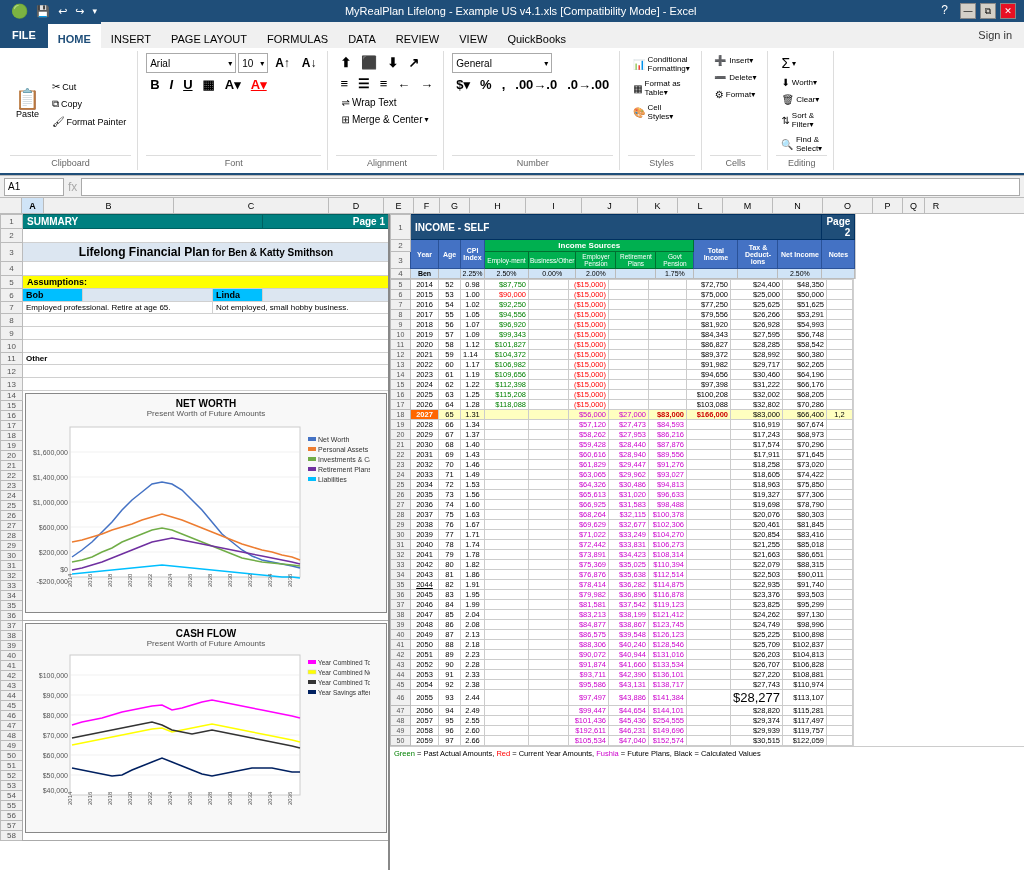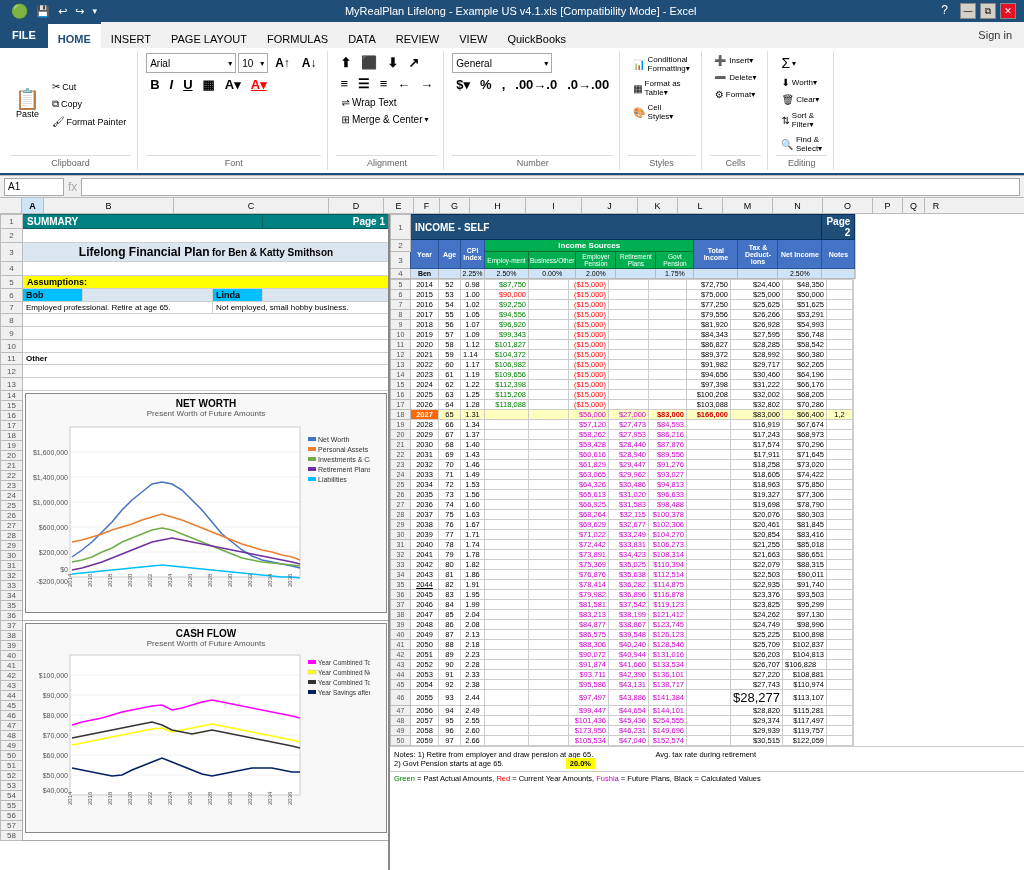--- a/index.html
+++ b/index.html
@@ -1270,21 +1270,21 @@
     <td style="background:;font-weight:normal;font-size:7.5px;border:1px solid #ccc;padding:0 2px;width:28px;text-align:center;">2052</td>
     <td style="font-size:7.5px;border:1px solid #ccc;padding:0 2px;width:22px;text-align:center;">90</td>
     <td style="font-size:7.5px;border:1px solid #ccc;padding:0 2px;width:24px;text-align:center;">2.28</td>
     <td style="font-size:7.5px;border:1px solid #ccc;padding:0 2px;width:44px;text-align:right;"></td>
     <td style="font-size:7.5px;border:1px solid #ccc;padding:0 2px;width:40px;text-align:right;"></td>
     <td style="font-size:7.5px;border:1px solid #ccc;padding:0 2px;width:40px;text-align:right;color:#cc00cc;">$91,874</td>
     <td style="font-size:7.5px;border:1px solid #ccc;padding:0 2px;width:40px;text-align:right;color:#cc00cc;">$41,660</td>
     <td style="font-size:7.5px;border:1px solid #ccc;padding:0 2px;width:38px;text-align:right;color:#cc00cc;">$133,534</td>
     <td style="font-size:7.5px;border:1px solid #ccc;padding:0 2px;width:44px;text-align:right;"></td>
     <td style="font-size:7.5px;border:1px solid #ccc;padding:0 2px;width:40px;text-align:right;">$26,707</td>
-    <td style="font-size:7.5px;border:1px solid #ccc;padding:0 2px;width:44px;text-align:left;">$106,828</td>
+    <td style="font-size:7.5px;border:1px solid #ccc;padding:0 2px;width:44px;text-align:right;">$106,828</td>
     <td style="font-size:7.5px;border:1px solid #ccc;padding:0 2px;width:26px;text-align:center;"></td>
     <td style="border:1px solid #d0d0d0;"></td>
   </tr>
               <tr>
     <td style="background:#f0f0f0;text-align:center;font-size:7px;border:1px solid #bbb;color:#555;width:20px;">44</td>
     <td style="background:;font-weight:normal;font-size:7.5px;border:1px solid #ccc;padding:0 2px;width:28px;text-align:center;">2053</td>
     <td style="font-size:7.5px;border:1px solid #ccc;padding:0 2px;width:22px;text-align:center;">91</td>
     <td style="font-size:7.5px;border:1px solid #ccc;padding:0 2px;width:24px;text-align:center;">2.33</td>
     <td style="font-size:7.5px;border:1px solid #ccc;padding:0 2px;width:44px;text-align:right;"></td>
     <td style="font-size:7.5px;border:1px solid #ccc;padding:0 2px;width:40px;text-align:right;"></td>
@@ -1361,21 +1361,21 @@
     <td style="font-size:7.5px;border:1px solid #ccc;padding:0 2px;width:26px;text-align:center;"></td>
     <td style="border:1px solid #d0d0d0;"></td>
   </tr>
               <tr>
     <td style="background:#f0f0f0;text-align:center;font-size:7px;border:1px solid #bbb;color:#555;width:20px;">49</td>
     <td style="background:;font-weight:normal;font-size:7.5px;border:1px solid #ccc;padding:0 2px;width:28px;text-align:center;">2058</td>
     <td style="font-size:7.5px;border:1px solid #ccc;padding:0 2px;width:22px;text-align:center;">96</td>
     <td style="font-size:7.5px;border:1px solid #ccc;padding:0 2px;width:24px;text-align:center;">2.60</td>
     <td style="font-size:7.5px;border:1px solid #ccc;padding:0 2px;width:44px;text-align:right;"></td>
     <td style="font-size:7.5px;border:1px solid #ccc;padding:0 2px;width:40px;text-align:right;"></td>
-    <td style="font-size:7.5px;border:1px solid #ccc;padding:0 2px;width:40px;text-align:right;color:#cc00cc;">$173,950</td>
+    <td style="font-size:7.5px;border:1px solid #ccc;padding:0 2px;width:40px;text-align:right;color:#cc00cc;">$192,611</td>
     <td style="font-size:7.5px;border:1px solid #ccc;padding:0 2px;width:40px;text-align:right;color:#cc00cc;">$46,231</td>
     <td style="font-size:7.5px;border:1px solid #ccc;padding:0 2px;width:38px;text-align:right;color:#cc00cc;">$149,696</td>
     <td style="font-size:7.5px;border:1px solid #ccc;padding:0 2px;width:44px;text-align:right;"></td>
     <td style="font-size:7.5px;border:1px solid #ccc;padding:0 2px;width:40px;text-align:right;">$29,939</td>
     <td style="font-size:7.5px;border:1px solid #ccc;padding:0 2px;width:44px;text-align:right;">$119,757</td>
     <td style="font-size:7.5px;border:1px solid #ccc;padding:0 2px;width:26px;text-align:center;"></td>
     <td style="border:1px solid #d0d0d0;"></td>
   </tr>
               <tr>
     <td style="background:#f0f0f0;text-align:center;font-size:7px;border:1px solid #bbb;color:#555;width:20px;">50</td>
@@ -1388,23 +1388,17 @@
     <td style="font-size:7.5px;border:1px solid #ccc;padding:0 2px;width:40px;text-align:right;color:#cc00cc;">$47,040</td>
     <td style="font-size:7.5px;border:1px solid #ccc;padding:0 2px;width:38px;text-align:right;color:#cc00cc;">$152,574</td>
     <td style="font-size:7.5px;border:1px solid #ccc;padding:0 2px;width:44px;text-align:right;"></td>
     <td style="font-size:7.5px;border:1px solid #ccc;padding:0 2px;width:40px;text-align:right;">$30,515</td>
     <td style="font-size:7.5px;border:1px solid #ccc;padding:0 2px;width:44px;text-align:right;">$122,059</td>
     <td style="font-size:7.5px;border:1px solid #ccc;padding:0 2px;width:26px;text-align:center;"></td>
     <td style="border:1px solid #d0d0d0;"></td>
   </tr>
             </tbody>
           </table>
-          <div style="padding: 3px 4px; font-size: 7.5px; border-top: 1px solid rgb(204, 204, 204);">
-  <span style="font-size:7.5px;">Notes:  1) Retire from employer and draw pension at age 65.</span>
-  <span style="font-size:7.5px;margin-left:60px;">Avg. tax rate during retirement</span><br>
-  <span style="font-size:7.5px;">2) Govt Pension starts at age 65.</span>
-  <span style="font-size:7.5px;margin-left:60px;background:#ffff00;padding:1px 4px;font-weight:bold;">20.0%</span>
-</div>
           <div style="padding: 2px 4px; font-size: 7.5px; border-top: 1px solid rgb(204, 204, 204);"><span><span style="color:green;">Green</span> = Past Actual Amounts, <span style="color:red;">Red</span> = Current Year Amounts, <span style="color:#cc00cc;">Fushia</span> = Future Plans, <span style="color:black;">Black</span> = Calculated Values</span></div>
         </div>
     </div>
   </div>
 </div>
 
 </body></html>

